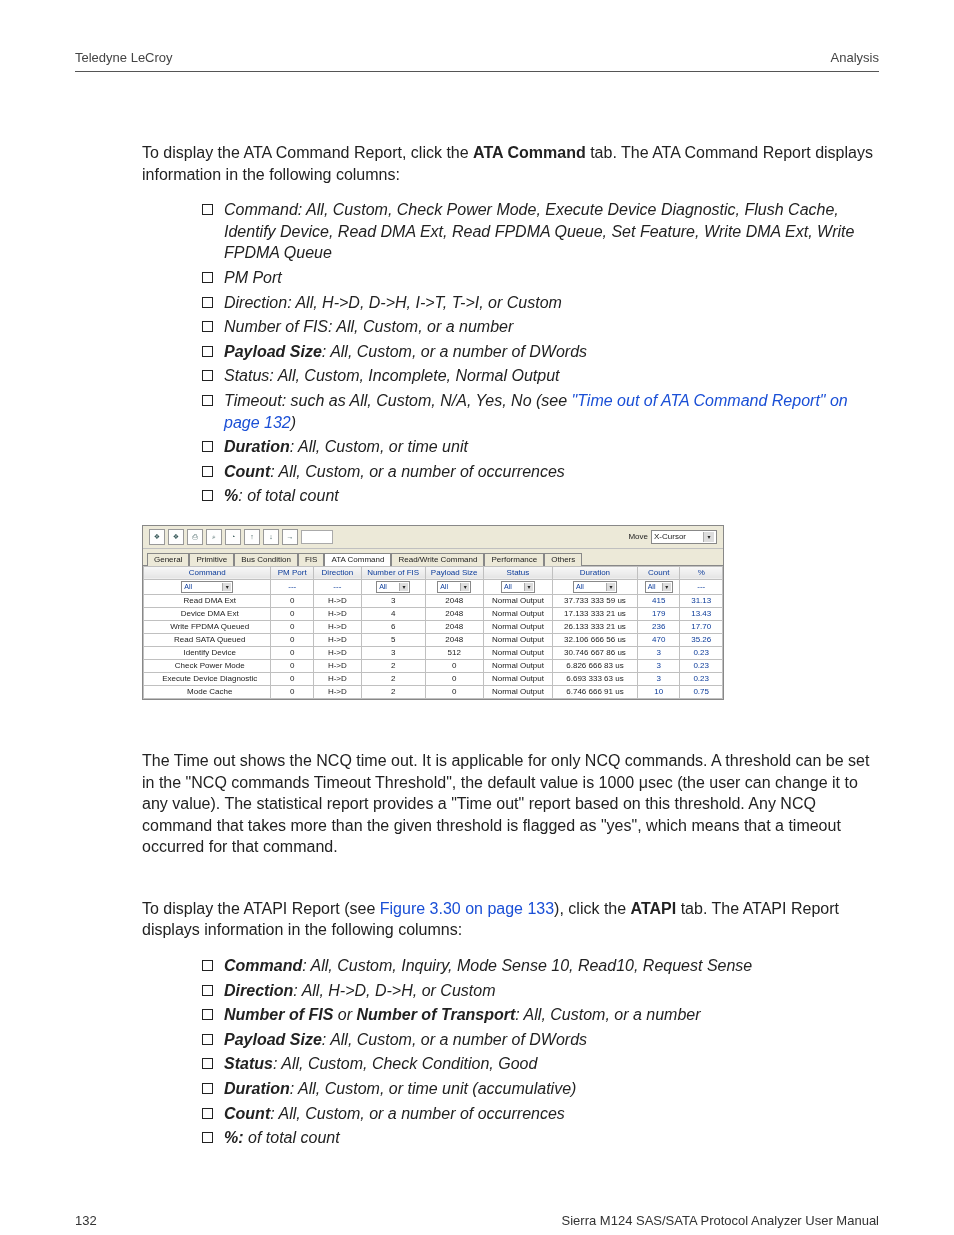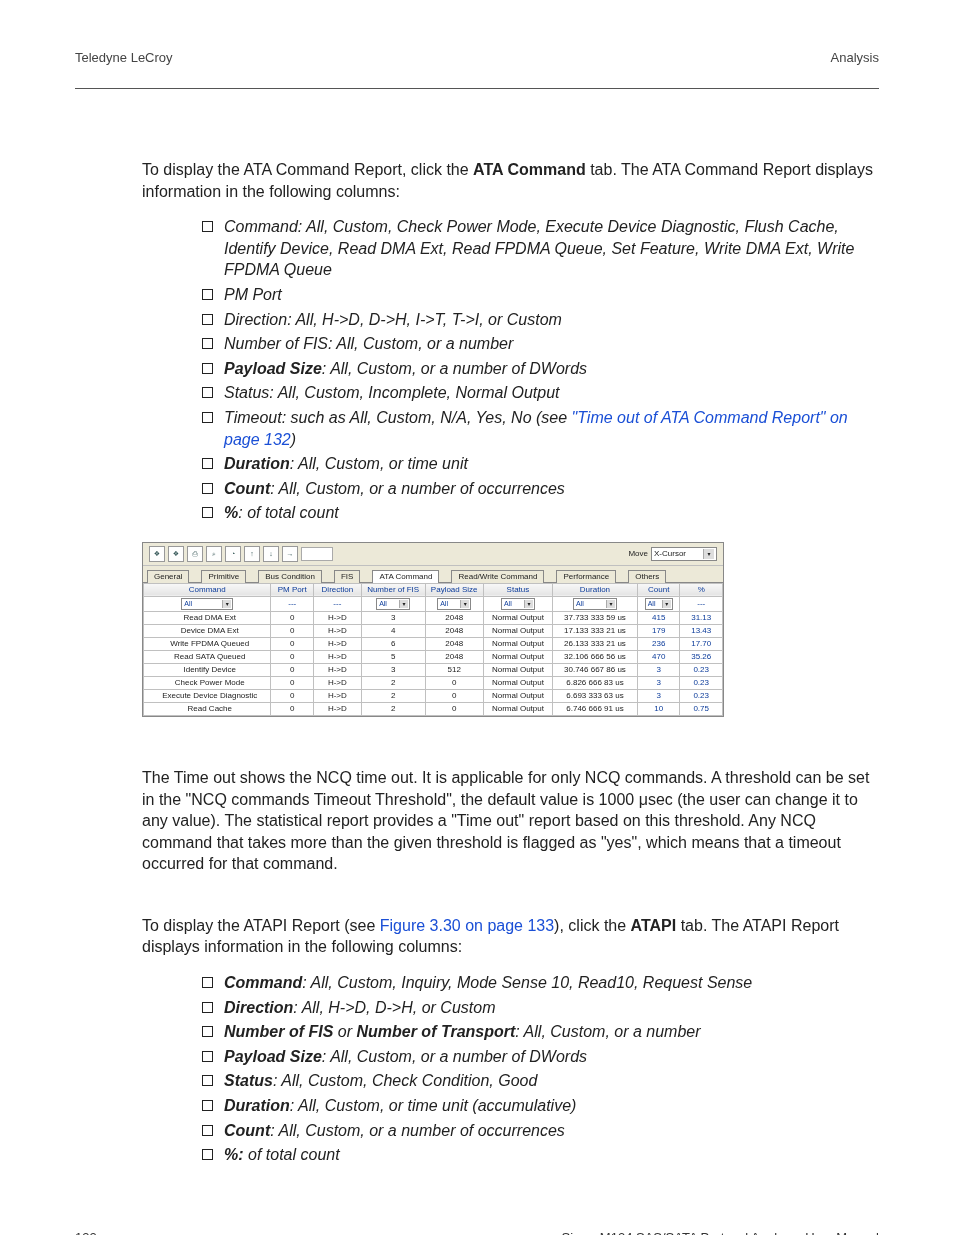--- a/index.html
+++ b/index.html
@@ -14,21 +14,21 @@
     padding: 50px 75px 40px 75px;
     box-sizing: border-box;
     width: 954px;
   }
   .top-header {
     display: flex;
     justify-content: space-between;
     font-size: 13px;
     color: #444;
     border-bottom: 1px solid #555;
-    padding-bottom: 23px;
+    padding-bottom: 6px;
     margin-bottom: 70px;
   }
   .content {
     margin-left: 67px;
     margin-right: 0;
     font-size: 16px;
     line-height: 1.35;
     color: #222;
   }
   .para { margin: 0 0 14px 0; }
@@ -109,21 +109,21 @@
   }
   .dd-arrow {
     width: 10px; height:10px;
     background:#ddd;
     border-left:1px solid #aaa;
     display:flex;align-items:center;justify-content:center;
     font-size:6px;color:#222;
   }
   .tab-strip {
     display: flex;
-    gap: 12px;
+    gap: 0;
     border-bottom: 1px solid #888;
     padding: 0 4px;
     background: #ece9d8;
     height: 16px;
     align-items: flex-end;
   }
   .tab {
     border: 1px solid #888;
     border-bottom: none;
     padding: 1px 6px;
@@ -372,21 +372,21 @@
                 <td>0</td>
                 <td>H-&gt;D</td>
                 <td>2</td>
                 <td>0</td>
                 <td>Normal Output</td>
                 <td>6.693 333 63  us</td>
                 <td class="val">3</td>
                 <td class="val">0.23</td>
               </tr>
               <tr>
-                <td class="cmd">Read Cache</td>
+                <td class="cmd">Mode Cache</td>
                 <td>0</td>
                 <td>H-&gt;D</td>
                 <td>2</td>
                 <td>0</td>
                 <td>Normal Output</td>
                 <td>6.746 666 91  us</td>
                 <td class="val">10</td>
                 <td class="val">0.75</td>
               </tr>
             </tbody>

